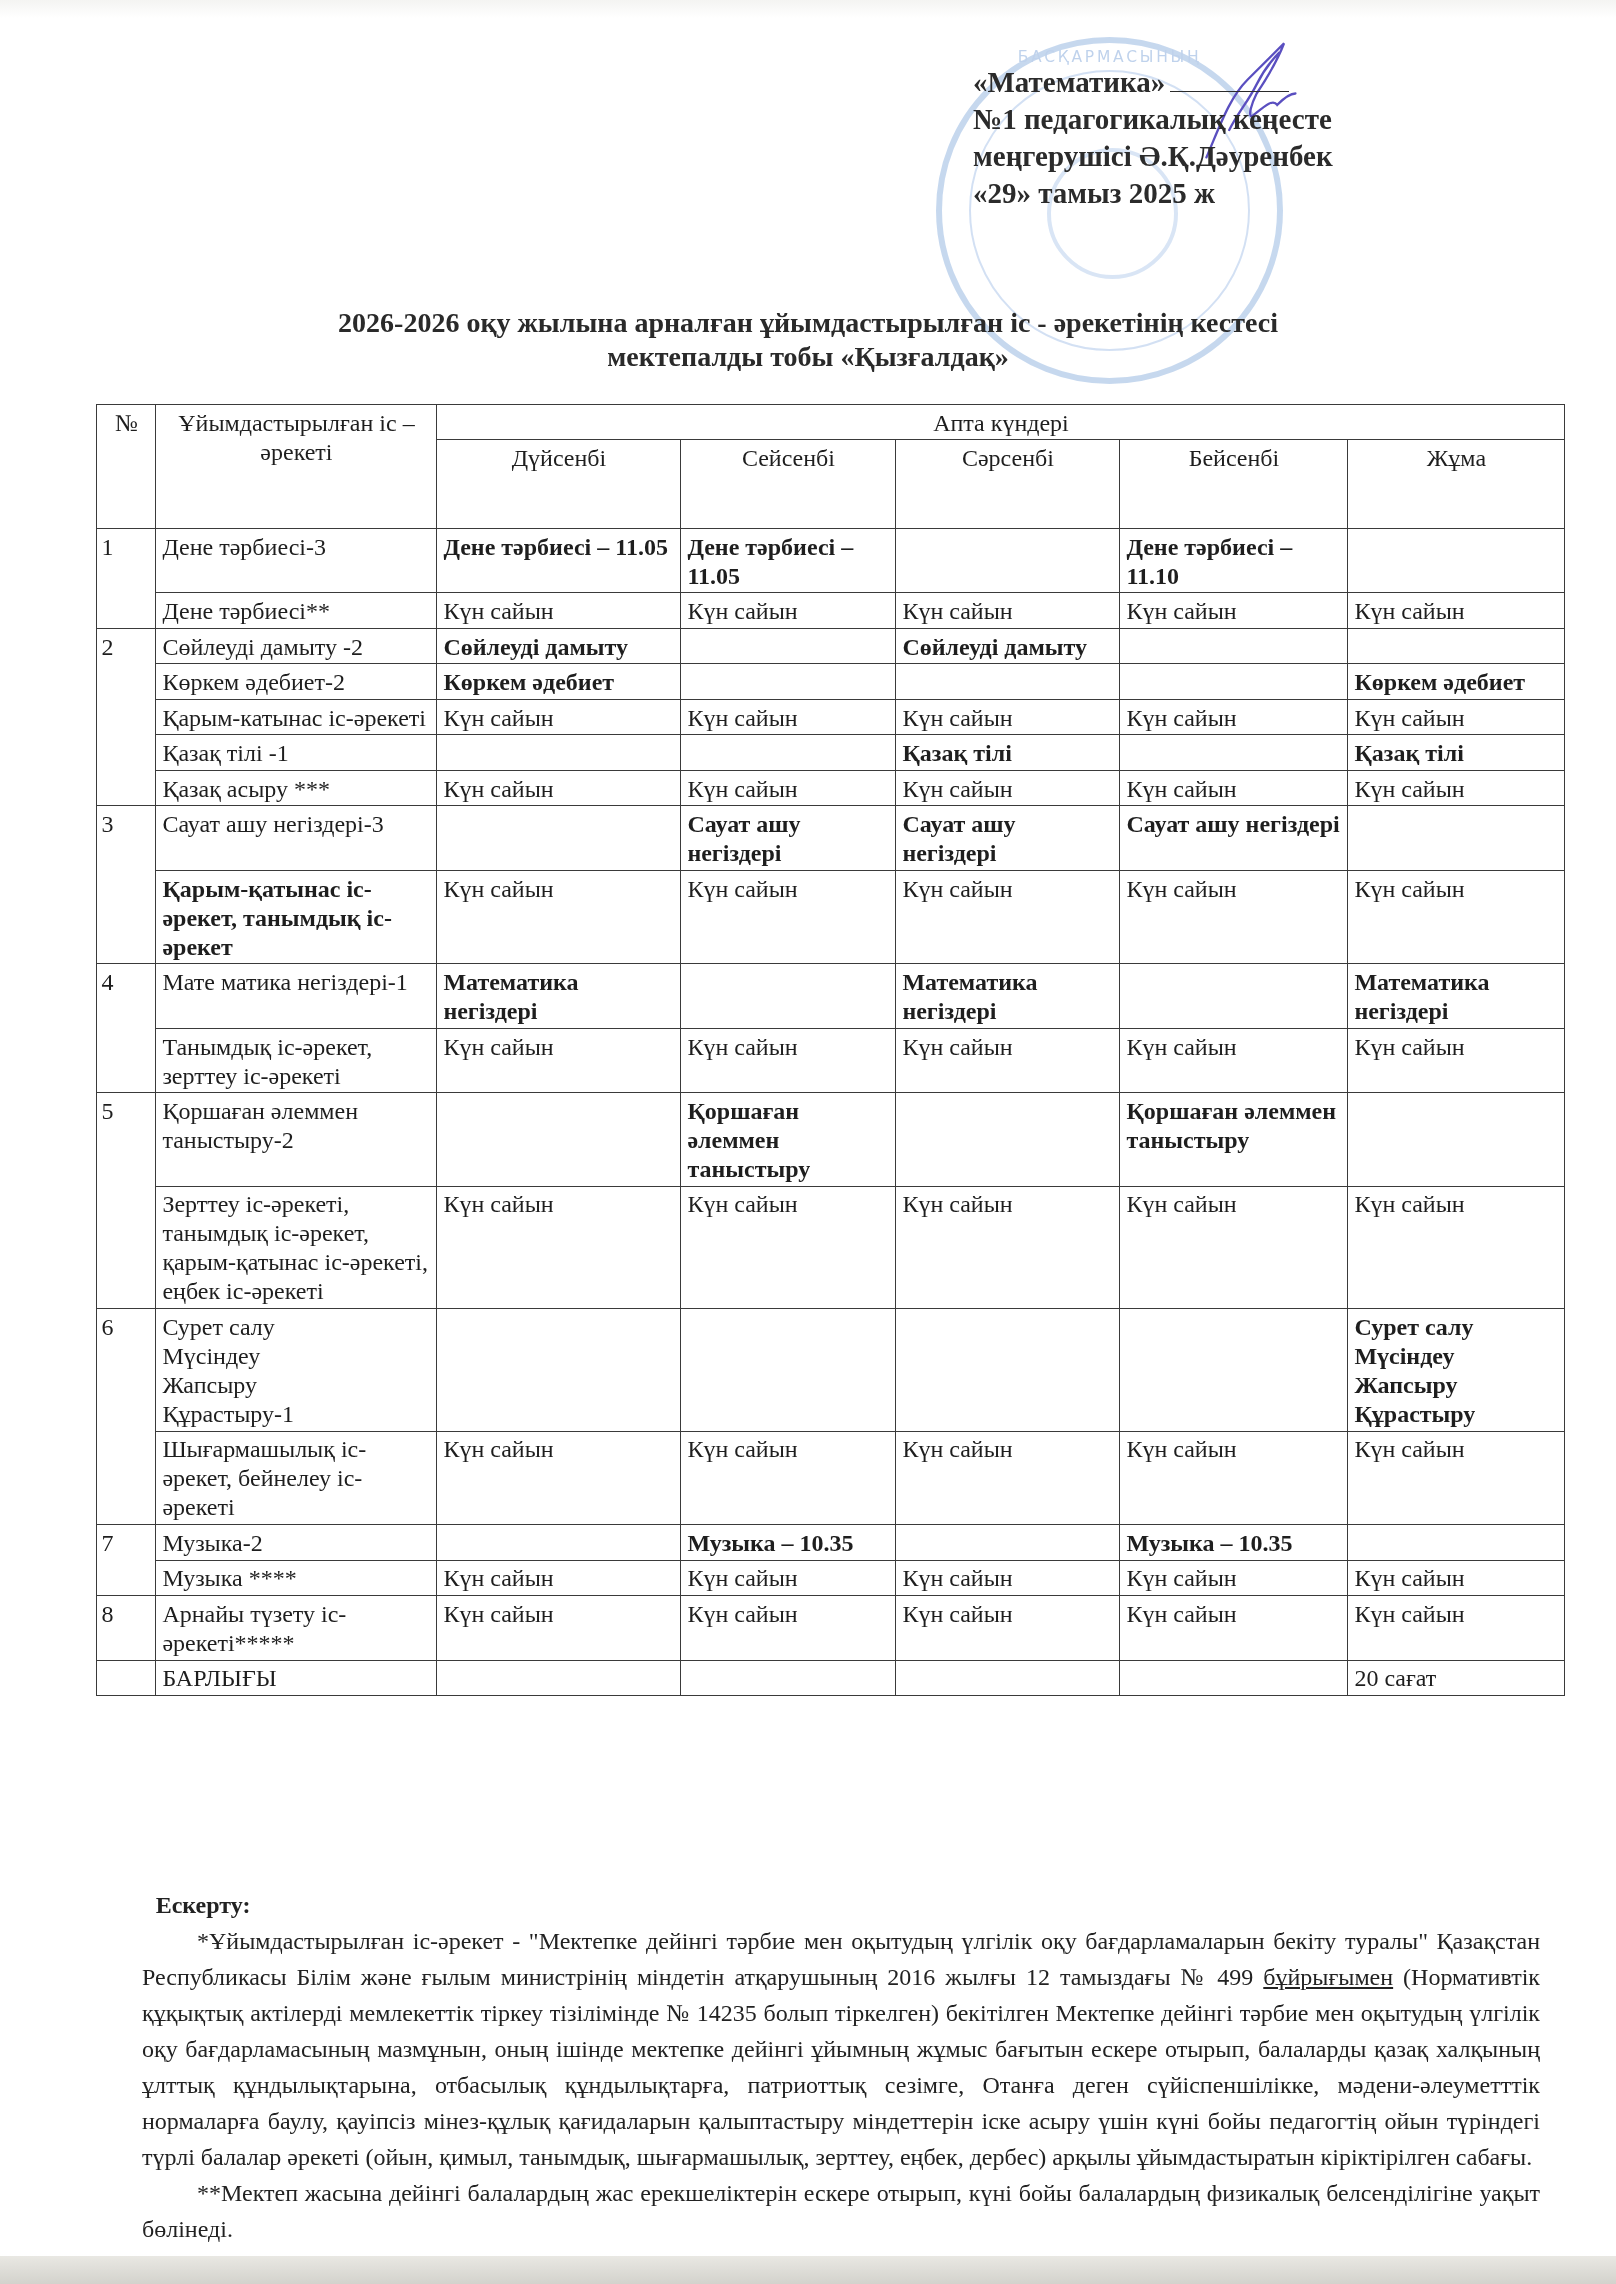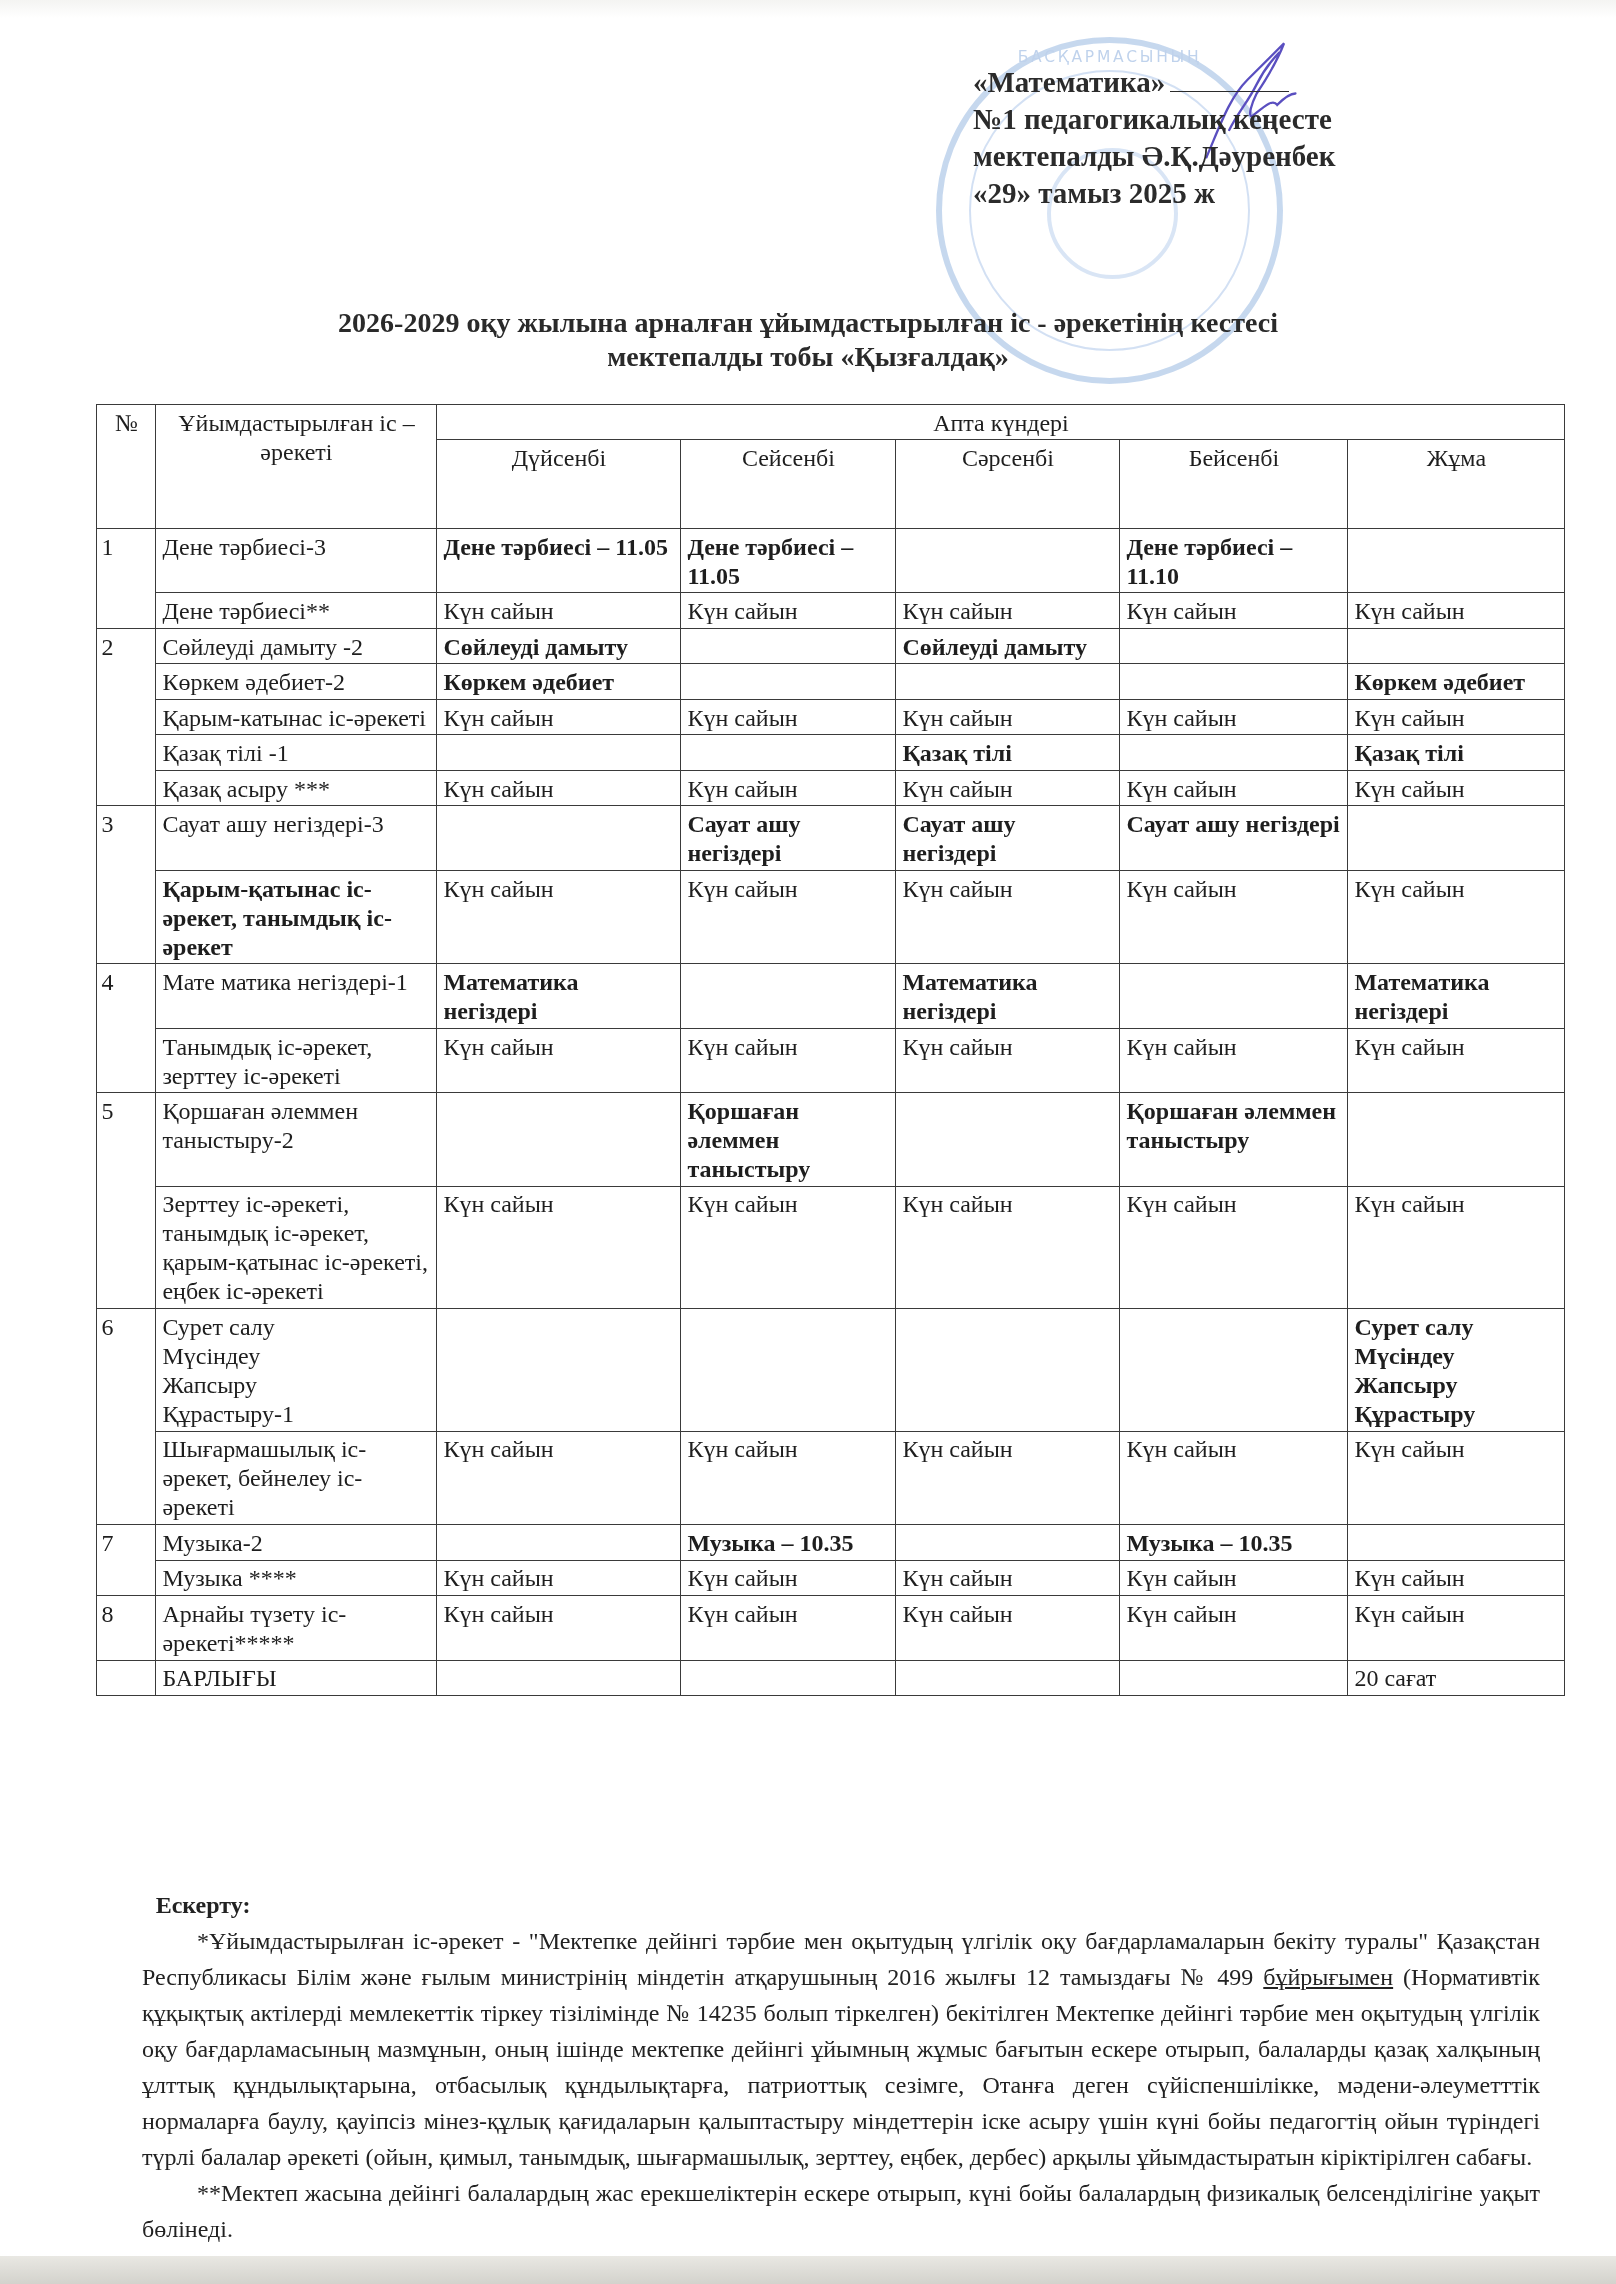--- a/index.html
+++ b/index.html
@@ -78,26 +78,26 @@
 
 <svg class="signature" viewBox="0 0 300 300">
   <path d="M60 290 C 90 220, 110 160, 150 120 C 175 95, 200 70, 230 40 C 215 80, 190 120, 170 150 C 160 170, 150 200, 160 200 C 185 180, 205 160, 215 175 C 225 165, 240 150, 255 150 M 110 230 C 130 190, 150 170, 170 130 C 185 100, 200 80, 220 60" fill="none" stroke="#5a4fc0" stroke-width="5" stroke-linecap="round"></path>
 </svg>
 
 <div class="approval">
   <div>
     <span>«Математика»</span><span class="sig-line"></span>
   </div>
   <div>№1 педагогикалық кеңесте</div>
-  <div>мектепалды Ә.Қ.Дәуренбек</div>
+  <div>меңгерушісі Ә.Қ.Дәуренбек</div>
   <div>«29» тамыз 2025 ж</div>
 </div>
 
 <div class="doc-title">
-  <div>2026-2029 оқу жылына арналған ұйымдастырылған іс - әрекетінің кестесі</div>
+  <div>2026-2026 оқу жылына арналған ұйымдастырылған іс - әрекетінің кестесі</div>
   <div>мектепалды тобы «Қызғалдақ»</div>
 </div>
 
 <table class="schedule">
   <colgroup>
     <col style="width:59px">
       <col style="width:281px">
       <col style="width:244px">
       <col style="width:215px">
       <col style="width:224px">

